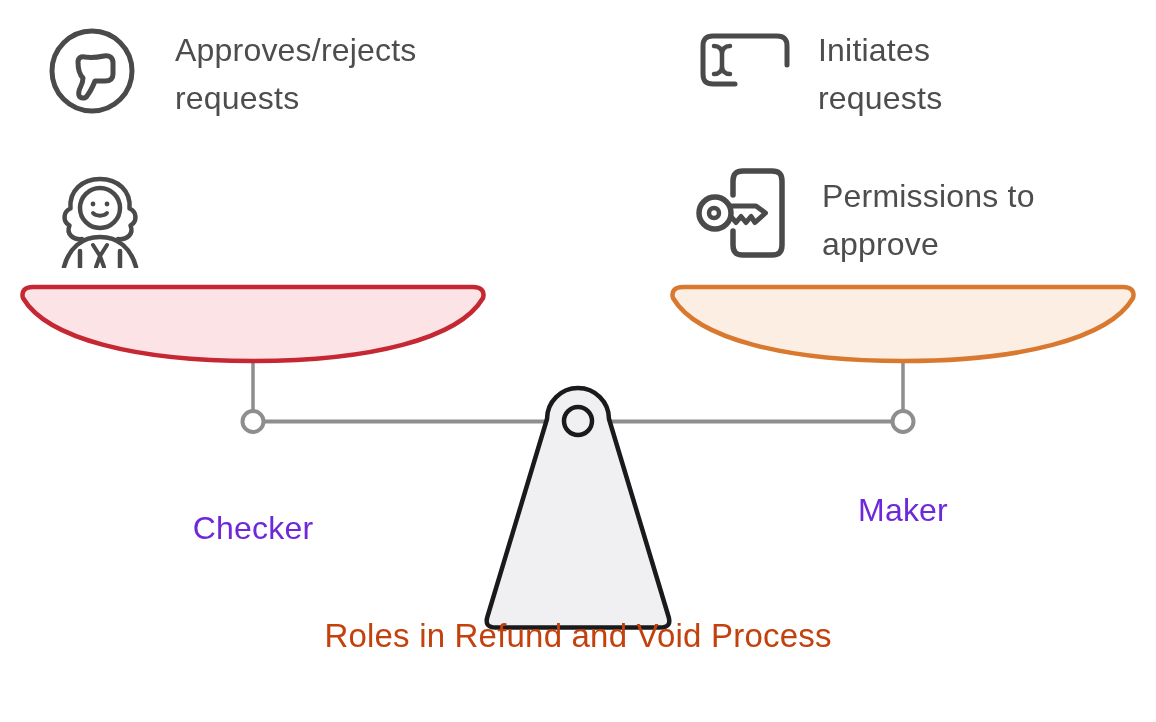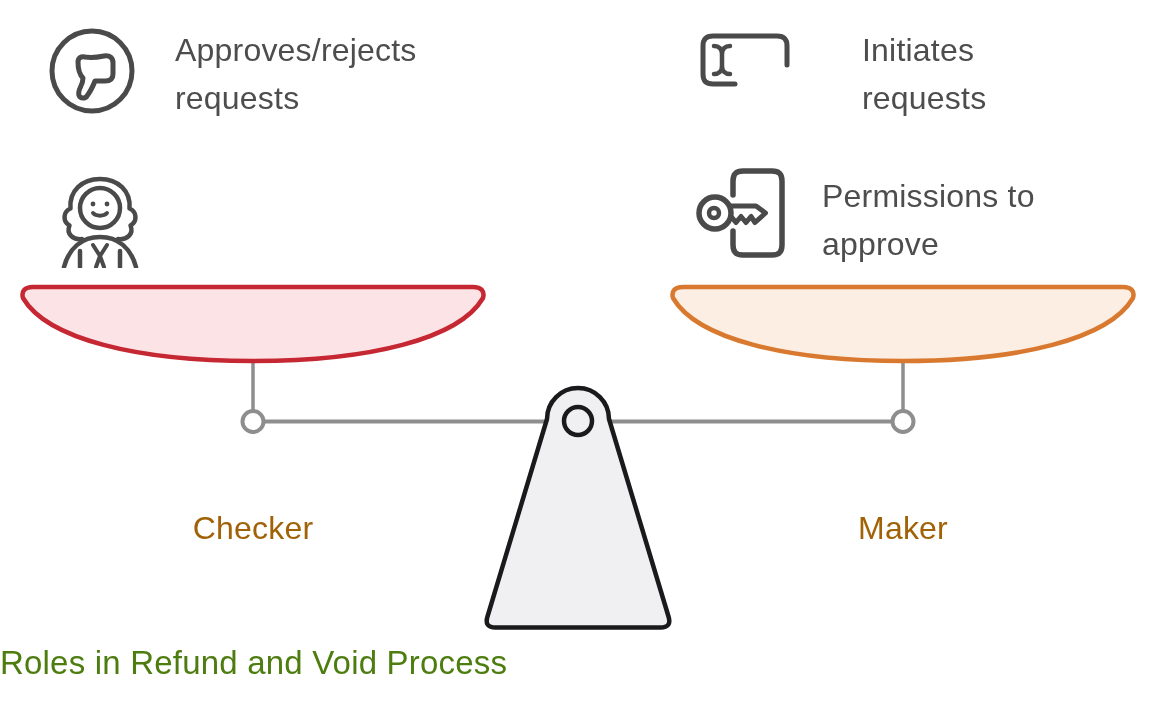--- a/index.html
+++ b/index.html
@@ -8,25 +8,25 @@
     font-family:"Liberation Sans",sans-serif;overflow:hidden;
   }
   .scene{position:absolute;left:0;top:0;width:1156px;height:722px;}
   .icon{position:absolute;}
   .feature-text{
     position:absolute;font-size:32px;line-height:48px;color:#4d4d4d;
     white-space:pre-line;letter-spacing:0.2px;
   }
   .pan-label{
     position:absolute;width:300px;text-align:center;
-    font-size:32px;color:#a16207;letter-spacing:0.2px;
+    font-size:32px;color:#6d28d9;letter-spacing:0.2px;
   }
   .title{
-    position:absolute;left:0;top:644px;width:1156px;
-    font-size:33px;color:#4d7c0f;letter-spacing:0.2px;
+    position:absolute;left:0;top:617px;width:1156px;text-align:center;
+    font-size:33px;color:#c2410c;letter-spacing:0.2px;
   }
 </style>
 </head>
 <body>
 
 <div class="canvas">
 
   <svg class="scene" viewBox="0 0 1156 722">
 
     <line x1="253" y1="421.5" x2="903" y2="421.5" stroke="#8e8e8e" stroke-width="4"></line>
@@ -61,21 +61,21 @@
 requests</div>
 
   <span class="icon" style="left:697px;top:30px">
     <svg width="96" height="60" viewBox="0 0 96 60" fill="none" stroke="#4a4a4a" stroke-linecap="round" stroke-linejoin="round">
       <path stroke-width="5" d="M38 54 L16 54 C9 54 6 51 6 44 L6 16 C6 9 9 6 16 6
         L80 6 C87 6 90 9 90 16 L90 35"></path>
       <path stroke-width="4.5" d="M17 16 C22 16 25 19 25 24 L25 36 C25 41 22 44 17 44
         M33 16 C28 16 25 19 25 24 M33 44 C28 44 25 41 25 36"></path>
     </svg>
   </span>
-  <div class="feature-text" style="left:862px;top:26px">Initiates
+  <div class="feature-text" style="left:818px;top:26px">Initiates
 requests</div>
 
   <span class="icon" style="left:52px;top:164px">
     <svg width="96" height="104" viewBox="0 0 96 104" fill="none" stroke="#4a4a4a" stroke-linecap="round" stroke-linejoin="round">
       <path stroke-width="4.5" d="M30 75 C21 76 14 70 17.5 61.5 C10.5 57.5 11 47.5 18.5 44.5
         C17 27 30 15 48 15 C66 15 79 27 77.5 44.5 C85 47.5 85.5 57.5 78.5 61.5
         C82 70 75 76 66 75"></path>
       <circle cx="48" cy="44" r="20" stroke-width="4.5"></circle>
       <circle cx="41" cy="40" r="2.4" fill="#4a4a4a" stroke="none"></circle>
       <circle cx="55" cy="40" r="2.4" fill="#4a4a4a" stroke="none"></circle>
@@ -93,17 +93,17 @@
       <circle cx="22" cy="50" r="16" stroke-width="5.5"></circle>
       <circle cx="21" cy="50" r="5" stroke-width="4.5"></circle>
       <path stroke-width="5" d="M38 43 L63 43 L72.5 50 L62 59.5 L58 53.5 L53 59.5
         L48 53.5 L43 59.5 L38.5 54"></path>
     </svg>
   </span>
   <div class="feature-text" style="left:822px;top:172px">Permissions to
 approve</div>
 
   <div class="pan-label" style="left:103px;top:510px">Checker</div>
-  <div class="pan-label" style="left:753px;top:510px">Maker</div>
+  <div class="pan-label" style="left:753px;top:492px">Maker</div>
 
   <div class="title">Roles in Refund and Void Process</div>
 
 </div>
 
 </body></html>

